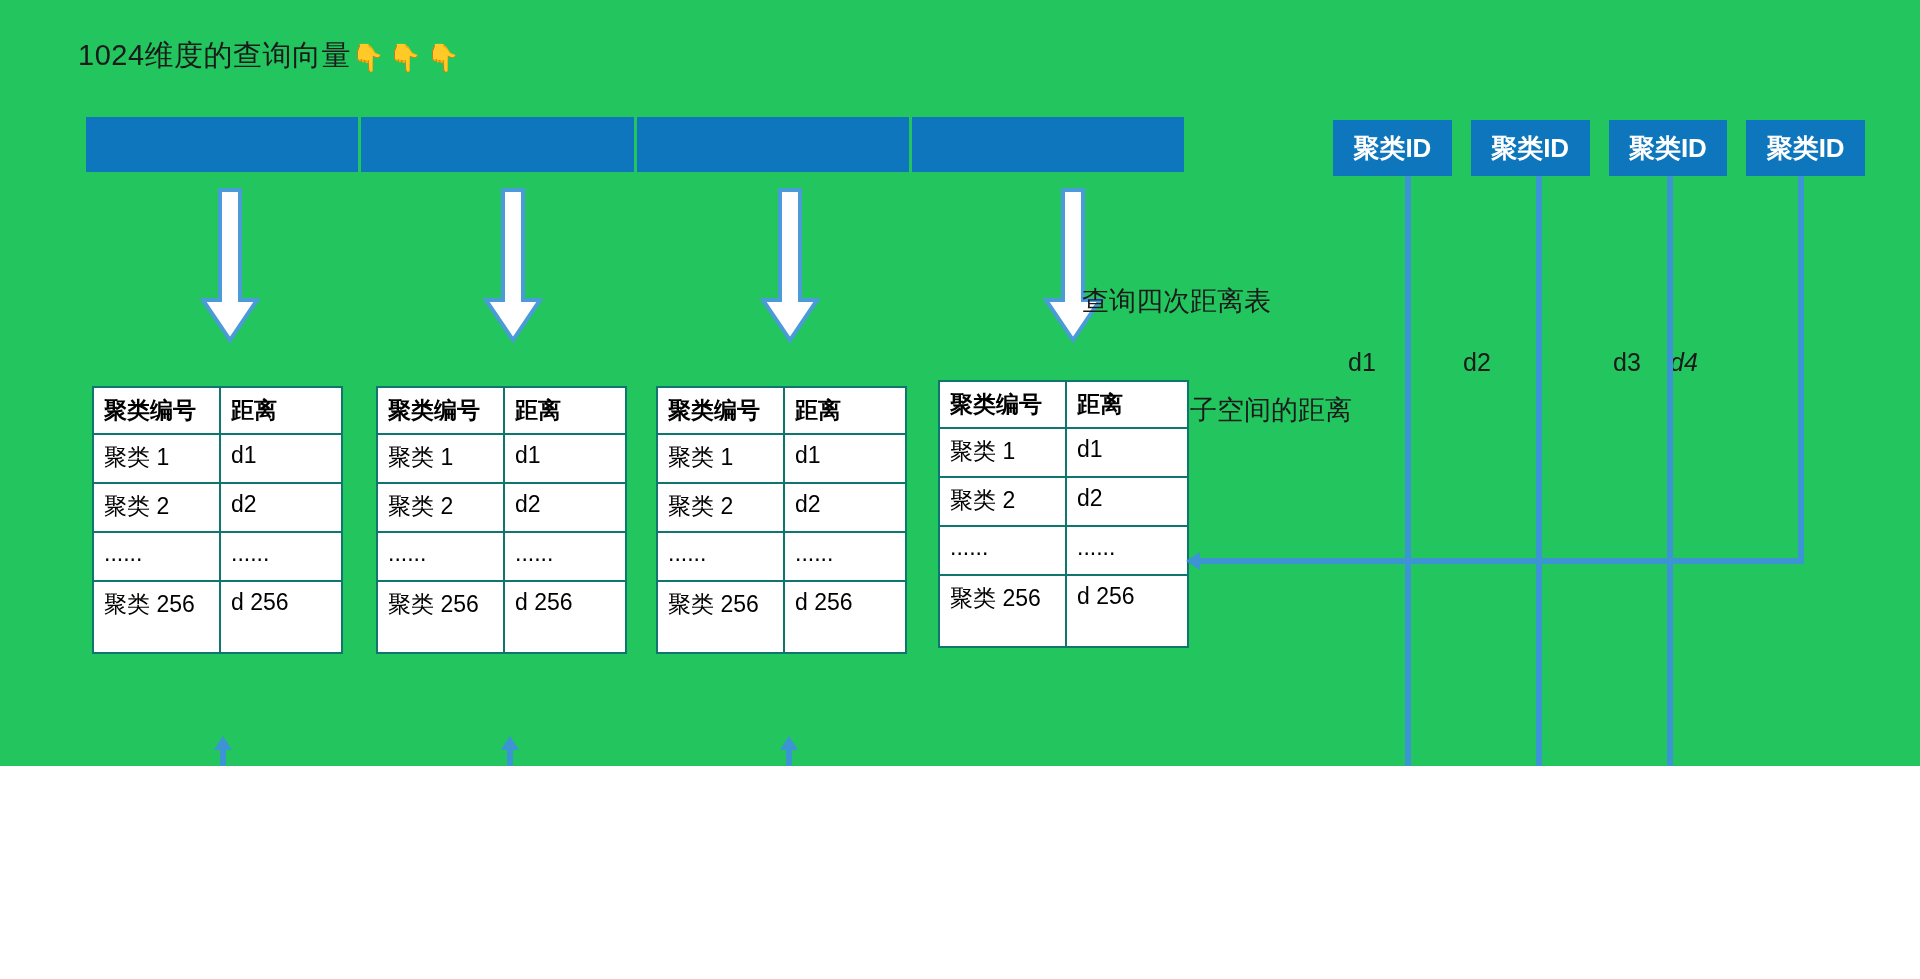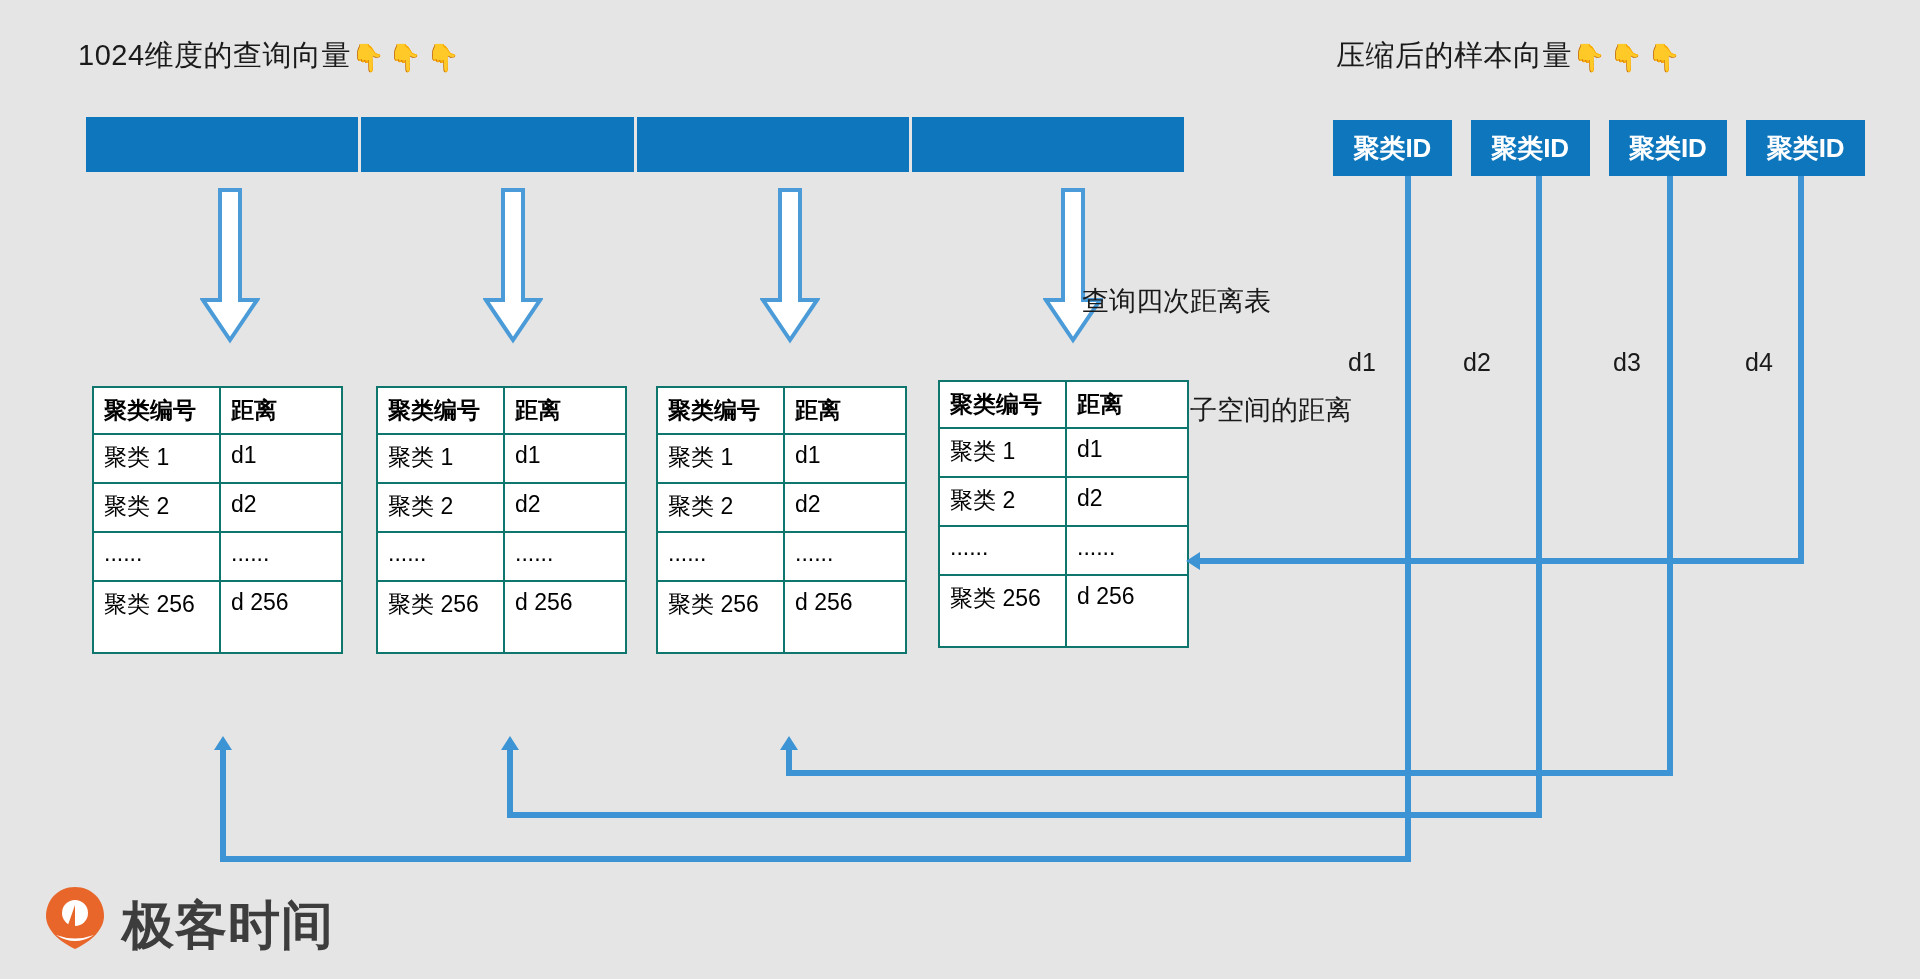--- a/index.html
+++ b/index.html
@@ -8,22 +8,22 @@
     padding: 0;
     background: #ffffff;
   }
   body {
     font-family: "Liberation Sans", "DejaVu Sans", sans-serif;
     color: #000000;
   }
   #canvas {
     position: relative;
     width: 1920px;
-    height: 979px;
-    background: #e5e5e5;
+    height: 766px;
+    background: #22c55e;
     overflow: hidden;
   }
 
   
   .title {
     position: absolute;
     font-size: 29px;
     line-height: 1.2;
     color: #1a1a1a;
     white-space: nowrap;
@@ -153,23 +153,20 @@
 </style>
 </head>
 <body>
 
 <div id="canvas">
 
   <div class="title" style="left:78px; top:38px;">
     <span>1024维度的查询向量</span><span class="emoji">👇👇👇</span>
   </div>
 
-  <div class="title" style="left:1336px; top:38px;">
-    <span>压缩后的样本向量</span><span class="emoji">👇👇👇</span>
-  </div>
 
   <div class="query-bar" style="left:86px; top:117px; width:1098px; height:55px;">
     <div class="query-seg" style="width:273px;"></div>
     <div class="query-seg" style="width:273px;"></div>
     <div class="query-seg" style="width:273px;"></div>
     <div class="query-seg" style="width:273px;"></div>
   </div>
 
   <div class="cid-row" style="left:1333px; top:120px; width:532px; height:56px;">
     <div class="cid-box" style="width:130px;">
@@ -308,21 +305,21 @@
     <tr class="r-last">
       <td>聚类 256</td>
       <td>d 256</td>
     </tr>
   </tbody>
     </table>
 
   <div class="d-label" style="left:1348px; top:348px;">d1</div>
   <div class="d-label" style="left:1463px; top:348px;">d2</div>
   <div class="d-label" style="left:1613px; top:348px;">d3</div>
-  <div class="d-label" style="left:1745px; top:348px;">d4</div>
+  <div class="d-label" style="left:1670px; top:348px;font-style:italic;">d4</div>
 
   <div class="conn conn-v" style="left:1405px; top:176px; height:686px;"></div>
   <div class="conn conn-h" style="left:220px; top:856px; width:1191px;"></div>
   <div class="conn conn-v" style="left:220px; top:748px; height:112px;"></div>
   <div class="arrowhead arrow-up" style="left:214px; top:736px;"></div>
 
   <div class="conn conn-v" style="left:1536px; top:176px; height:542px;"></div>
   <div class="conn conn-h" style="left:507px; top:812px; width:1035px;"></div>
   <div class="conn conn-v" style="left:1536px; top:712px; height:104px;"></div>
   <div class="conn conn-v" style="left:507px; top:748px; height:68px;"></div>

